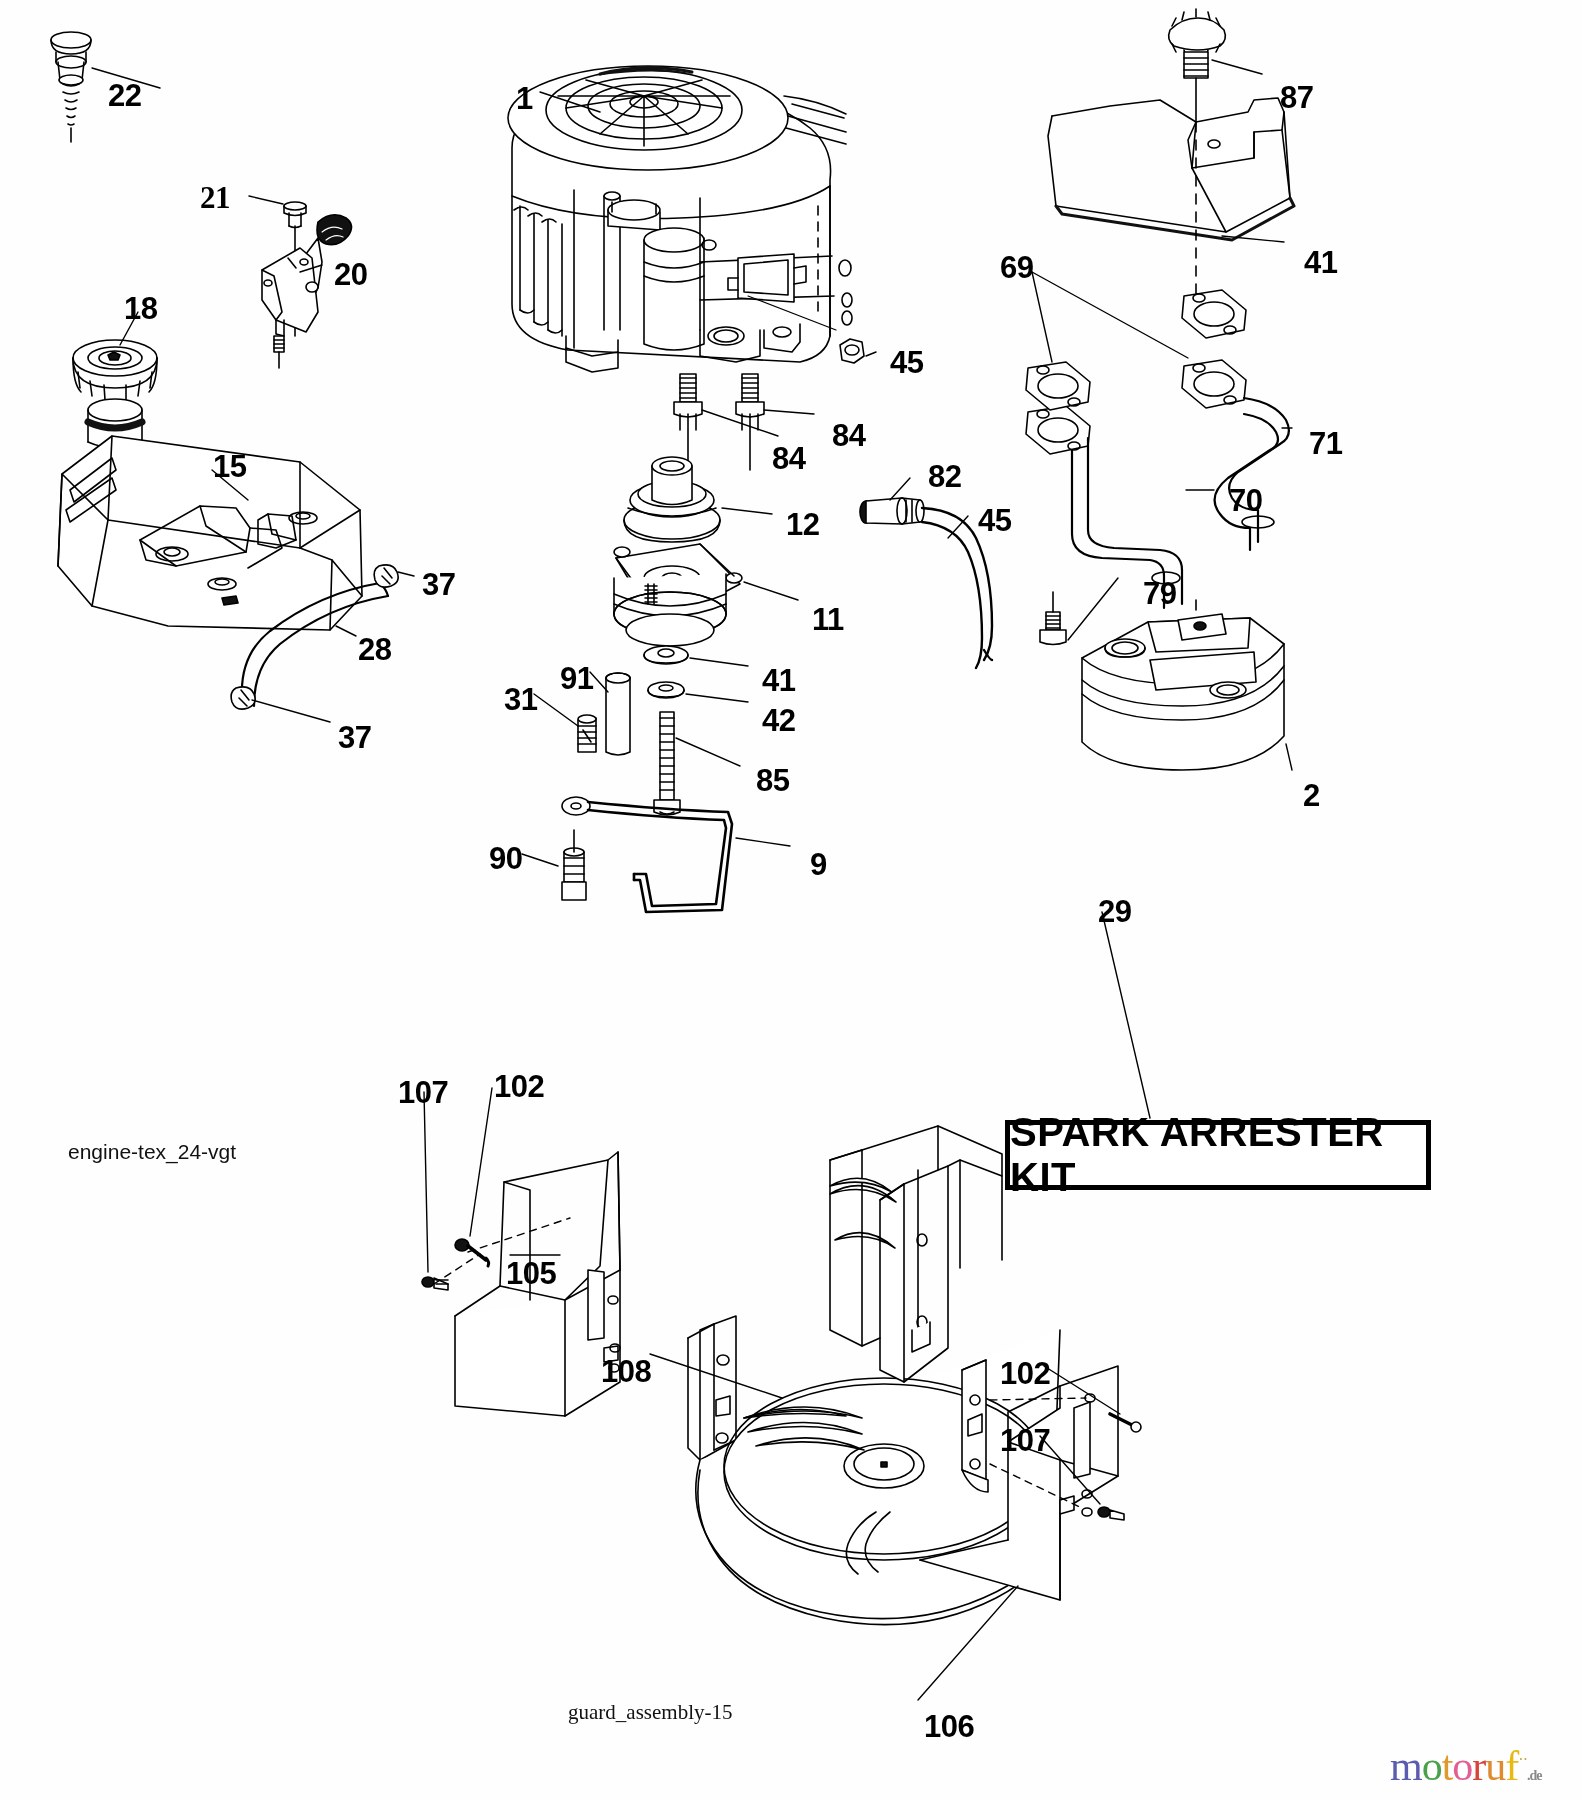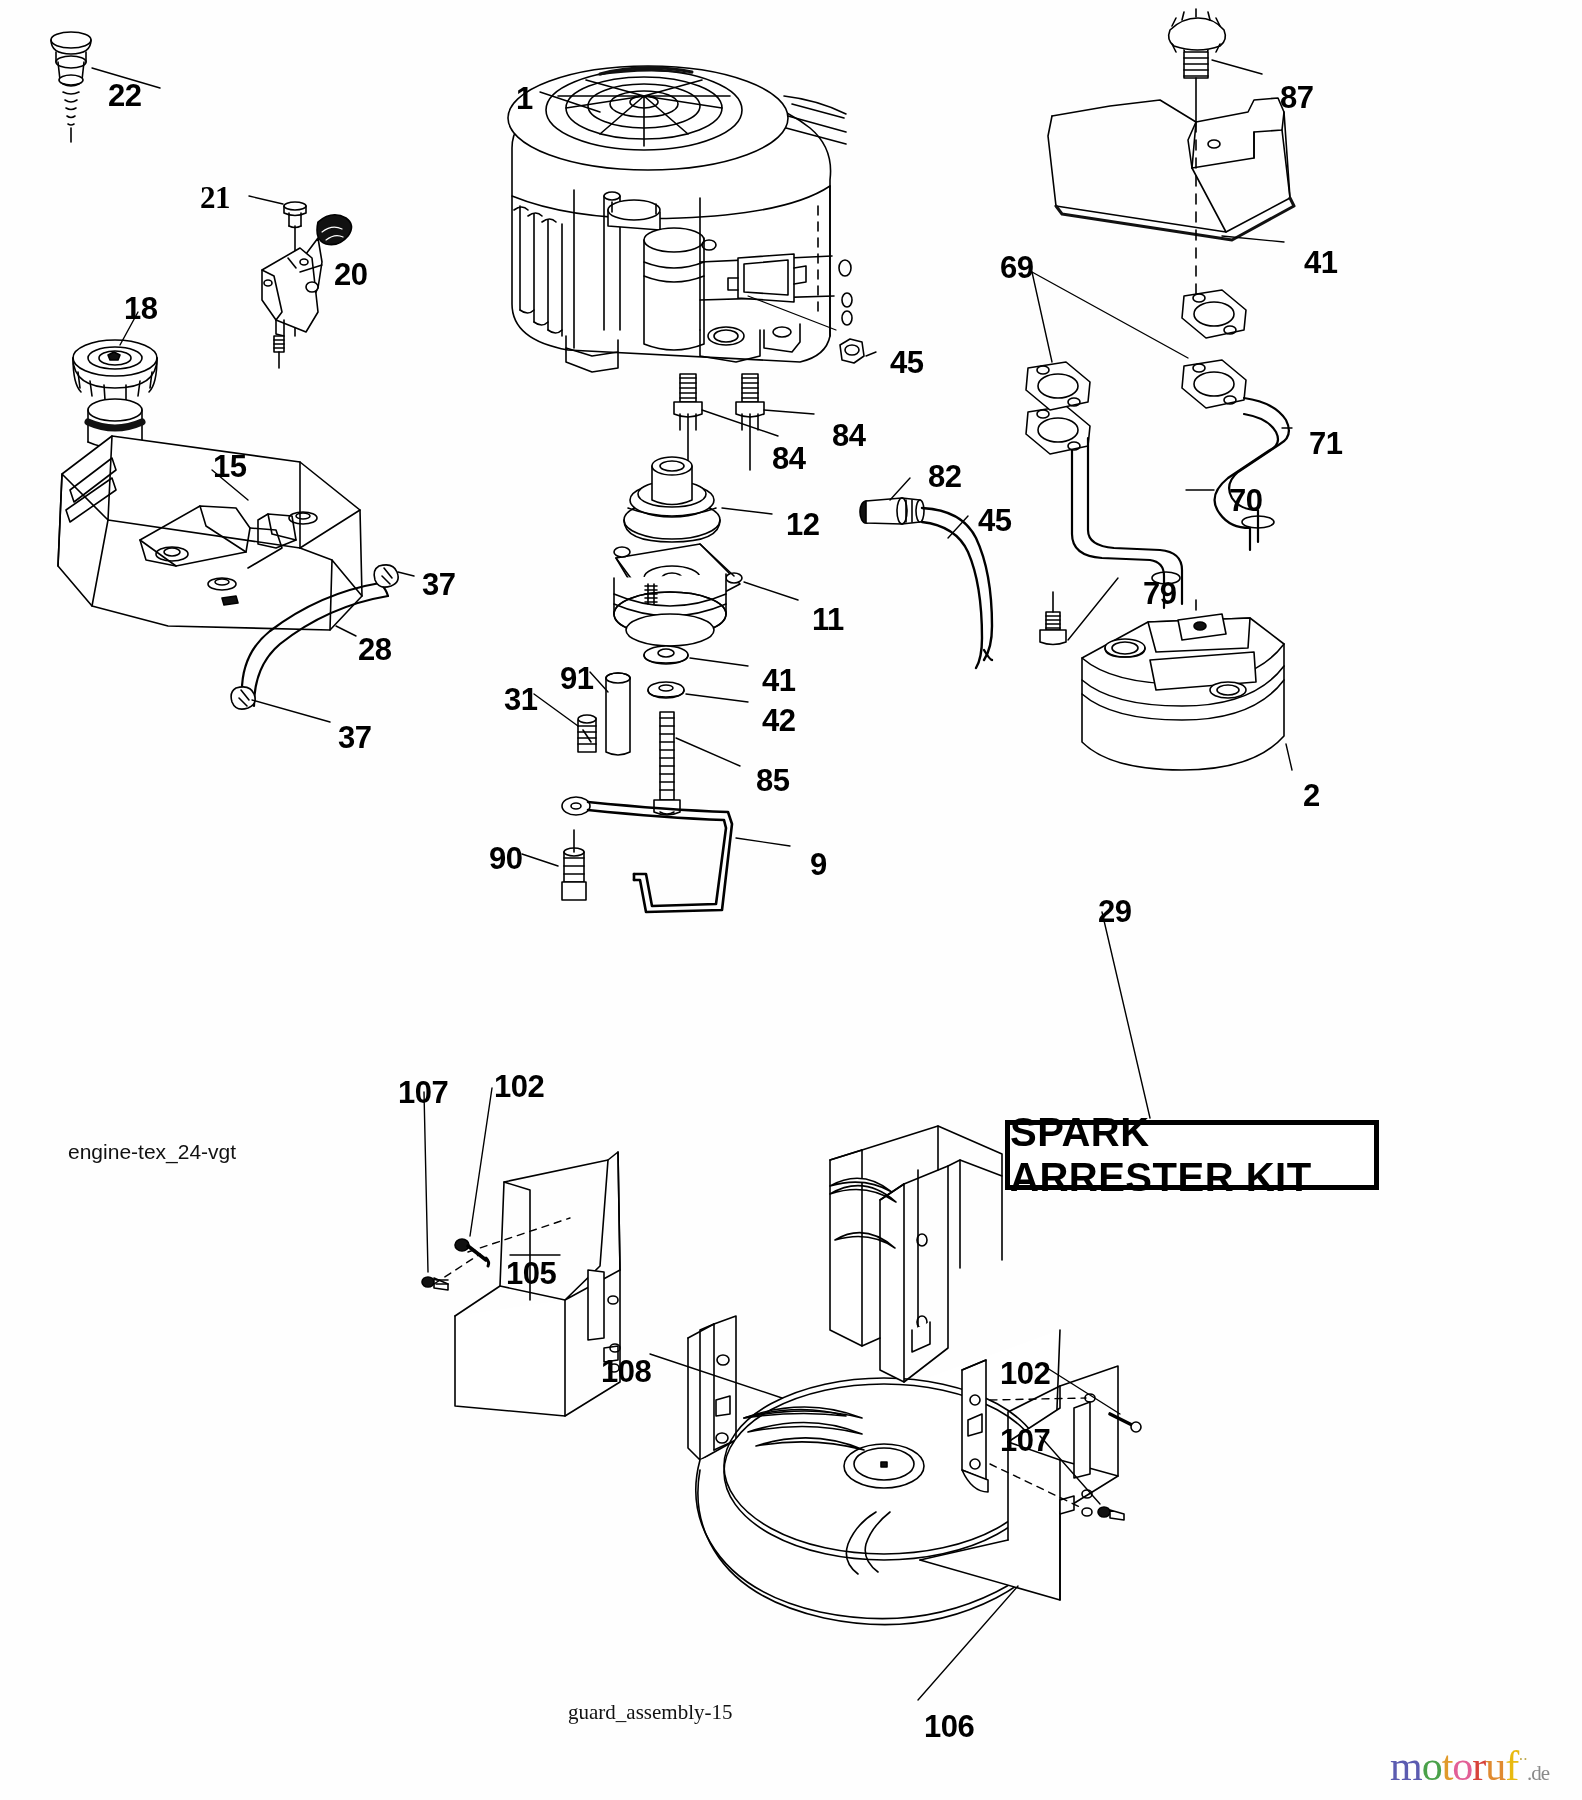--- a/index.html
+++ b/index.html
@@ -41,21 +41,21 @@
     color: #111;
     white-space: nowrap;
   }
   .caption.sans {
     font-family: "Liberation Sans", sans-serif;
   }
   #spark-box {
     position: absolute;
     left: 1005px;
     top: 1120px;
-    width: 374px;
+    width: 426px;
     height: 70px;
     border: 5px solid #000;
     background: #fff;
     box-sizing: border-box;
     display: flex;
     align-items: center;
     justify-content: center;
   }
   #spark-box .txt {
     font-family: "Liberation Sans", sans-serif;
@@ -68,22 +68,23 @@
     position: absolute;
     left: 1390px;
     top: 1745px;
     font-family: "Liberation Serif", serif;
     font-size: 42px;
     letter-spacing: -1px;
     line-height: 1;
     white-space: nowrap;
   }
   #watermark .d {
-    font-size: 21px;
+    font-size: 14px;
     color: #8a8a8a;
+    font-weight: bold;
   }
   #watermark .dot {
     font-size: 16px;
     vertical-align: super;
   }
 </style>
 </head>
 <body>
 
 <div id="page">

